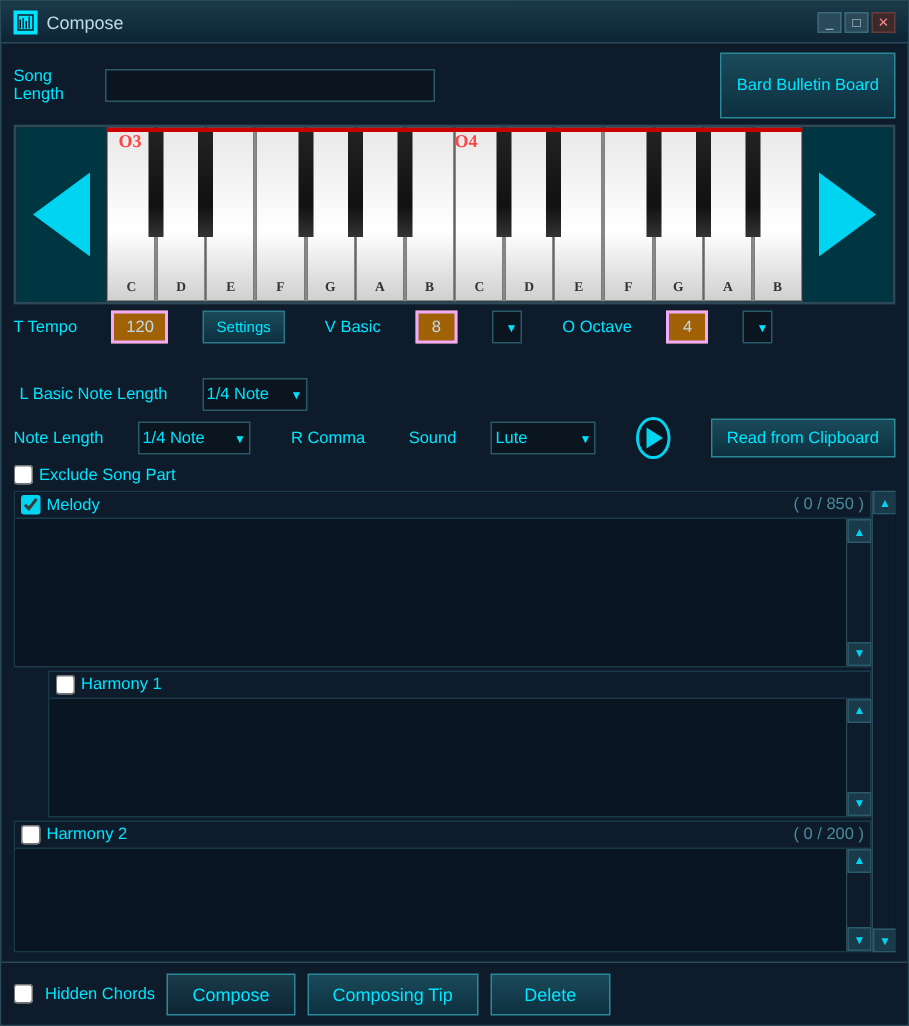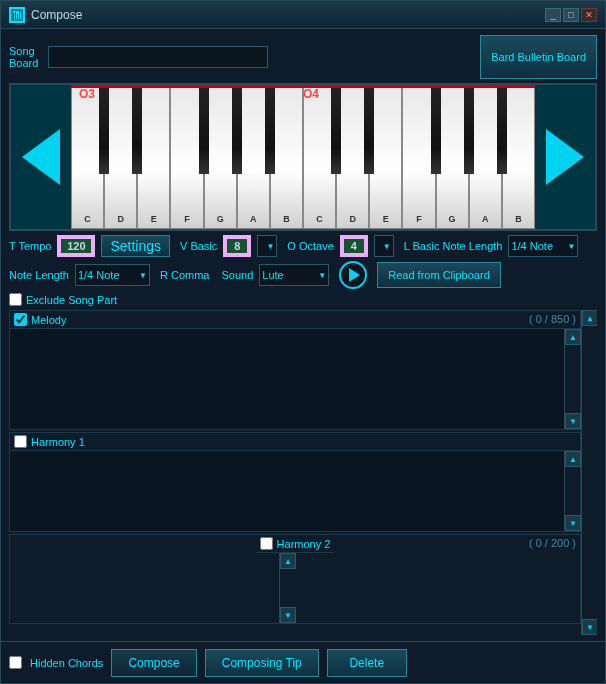--- a/index.html
+++ b/index.html
@@ -62,21 +62,21 @@
     .content {
       padding: 6px 8px;
       flex: 1;
       display: flex;
       flex-direction: column;
       gap: 4px;
     }
     .row {
       display: flex;
       align-items: center;
-      gap: 6px;
+      gap: 23px;
     }
     .label {
       color: #00e5ff;
       font-size: 11px;
       white-space: nowrap;
     }
     .text-input {
       background: #0a1520;
       border: 1px solid #2a5a6a;
       color: #c0d8e8;
@@ -94,26 +94,27 @@
       color: #00e5ff;
       padding: 15px 10px;
       font-size: 11px;
       cursor: pointer;
       white-space: nowrap;
     }
     
     .piano-container {
       position: relative;
       background: #000;
-      height: 148px;
+      height: 120px;
       border: 2px solid #2a4a5a;
       display: flex;
       align-items: stretch;
       flex-shrink: 0;
       overflow: hidden;
+      font-family: Liberation Serif, serif;
     }
     .piano-arrow {
       width: 60px;
       background: rgba(0,180,220,0.3);
       display: flex;
       align-items: center;
       justify-content: center;
       cursor: pointer;
       flex-shrink: 0;
       z-index: 10;
@@ -203,37 +204,36 @@
       position: absolute;
       right: 3px;
       font-size: 8px;
       color: #00e5ff;
       pointer-events: none;
     }
     .select-wrapper select {
       padding-right: 16px;
     }
     .num-input {
-      background: #14532d;
-      border: 4px solid #f0abfc;
+      background: #a16207;
+      border: 2px solid #f0abfc;
       color: #c0d8e8;
       height: 22px;
       width: 40px;
       padding: 0 4px;
       font-size: 11px;
       text-align: center;
       outline: none;
-      font-weight: bold;
     }
     .settings-btn {
       background: linear-gradient(180deg, #1a4a5a 0%, #0d3040 100%);
       border: 1px solid #2a7a8a;
       color: #00e5ff;
       padding: 2px 8px;
-      font-size: 14px;
+      font-size: 10px;
       cursor: pointer;
       height: 22px;
     }
     .play-btn {
       width: 28px;
       height: 28px;
       background: #0a1520;
       border: 2px solid #00d4f0;
       border-radius: 50%;
       display: flex;
@@ -274,20 +274,21 @@
       border: 1px solid #1a3a4a;
       position: relative;
       display: flex;
       flex-direction: column;
     }
     .melody-track {
       height: 120px;
     }
     .harmony1-track {
       height: 100px;
+      margin-left: 23px;
     }
     .harmony2-track {
       height: 90px;
     }
     .track-header {
       display: flex;
       align-items: center;
       padding: 2px 4px;
       background: #0d1b2a;
       border-bottom: 1px solid #1a3a4a;
@@ -347,21 +348,21 @@
       <div class="title-btn">□</div>
       <div class="title-btn" style="background:#3a2a2a;border-color:#6a3a3a;color:#ff8888;">✕</div>
     </div>
   </div>
 
   <div class="content">
 
     <div class="row">
       <div style="display:flex;flex-direction:column;align-items:flex-start;margin-right:4px;">
         <span class="label">Song</span>
-        <span class="label">Board</span>
+        <span class="label">Length</span>
       </div>
       <input type="text" class="text-input song-title-input" value="" style="">
       <div style="flex:1;"></div>
       <button class="bard-btn">Bard Bulletin Board</button>
     </div>
 
     <div class="piano-container">
       <div class="piano-arrow">
         <div class="arrow-shape arrow-left"></div>
       </div>
@@ -527,21 +528,21 @@
           </div>
           <div class="track-content">
             <div style="position:absolute;right:0;top:0;bottom:0;width:16px;background:#0a1520;border-left:1px solid #2a4a5a;display:flex;flex-direction:column;">
               <div style="width:16px;height:16px;background:#1a3a4a;border:1px solid #2a5a6a;display:flex;align-items:center;justify-content:center;cursor:pointer;font-size:8px;color:#00d4f0;">▲</div>
               <div style="flex:1;background:#0d1b2a;"></div>
               <div style="width:16px;height:16px;background:#1a3a4a;border:1px solid #2a5a6a;display:flex;align-items:center;justify-content:center;cursor:pointer;font-size:8px;color:#00d4f0;">▼</div>
             </div>
           </div>
         </div>
 
-        <div class="track-section harmony2-track" style="margin-top:2px;align-items:center;">
+        <div class="track-section harmony2-track" style="margin-top:2px;">
           <div class="track-header">
             <input type="checkbox" class="checkbox-input" style="">
             <span class="label" style="margin-left:4px;">Harmony 2</span>
             <span style="position:absolute;right:4px;top:2px;color:#4a8a9a;font-size:11px;">( 0 / 200 )</span>
           </div>
           <div class="track-content">
             <div style="position:absolute;right:0;top:0;bottom:0;width:16px;background:#0a1520;border-left:1px solid #2a4a5a;display:flex;flex-direction:column;">
               <div style="width:16px;height:16px;background:#1a3a4a;border:1px solid #2a5a6a;display:flex;align-items:center;justify-content:center;cursor:pointer;font-size:8px;color:#00d4f0;">▲</div>
               <div style="flex:1;background:#0d1b2a;"></div>
               <div style="width:16px;height:16px;background:#1a3a4a;border:1px solid #2a5a6a;display:flex;align-items:center;justify-content:center;cursor:pointer;font-size:8px;color:#00d4f0;">▼</div>

